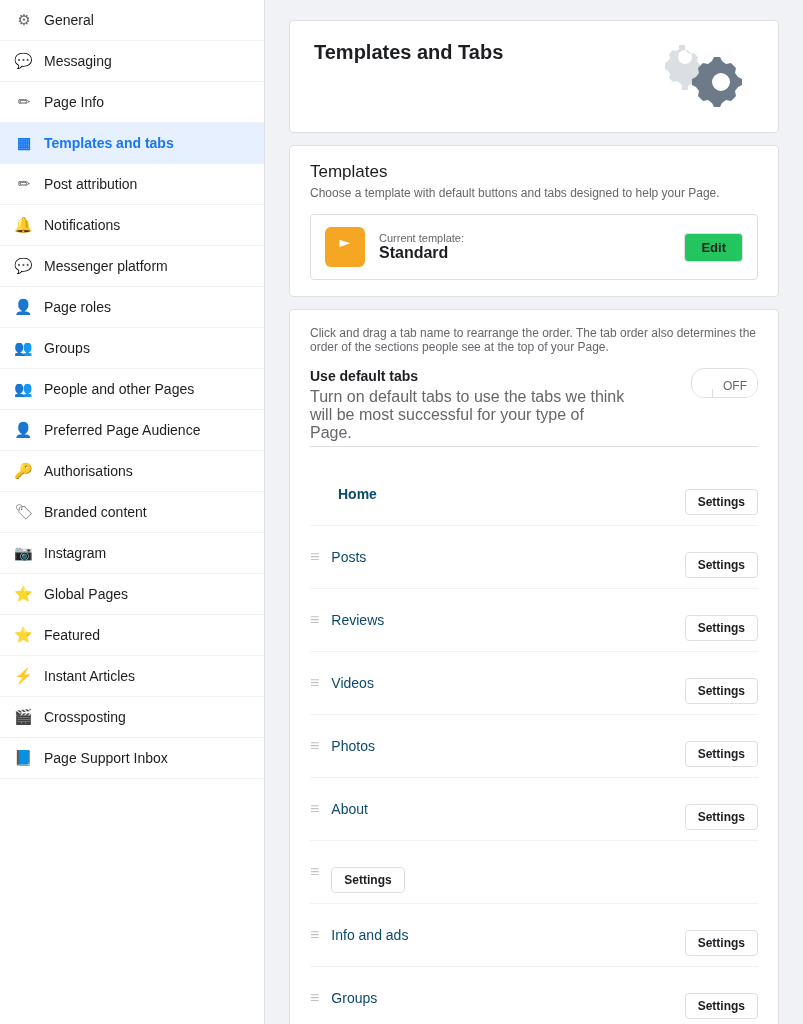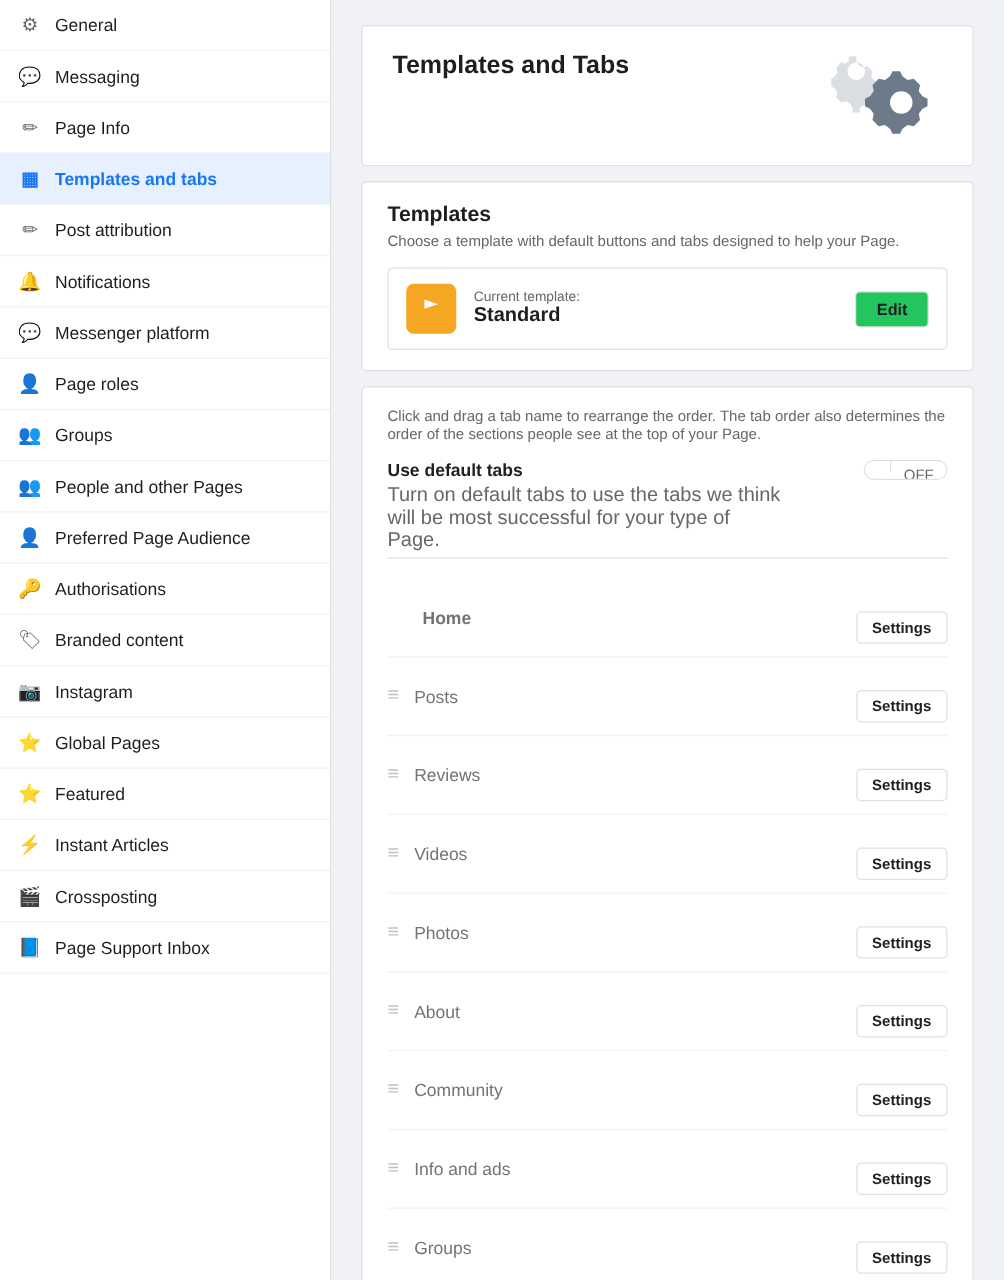--- a/index.html
+++ b/index.html
@@ -81,21 +81,21 @@
     
     .section {
       background: #fff;
       border: 1px solid #dddfe2;
       border-radius: 4px;
       margin-bottom: 12px;
       padding: 16px 20px;
     }
     .section-title {
       font-size: 17px;
-      font-weight: bold;
+      font-weight: normal;
       color: #1c1e21;
       margin-bottom: 4px;
     }
     .section-subtitle {
       font-size: 12px;
       color: #65676b;
       margin-bottom: 14px;
     }
 
     
@@ -160,25 +160,25 @@
       color: #1c1e21;
       margin-bottom: 4px;
     }
     .default-tabs-info .desc {
       font-size: 16px;
       color: #65676b;
       max-width: 320px;
     }
     .toggle {
       display: flex;
-      align-items: flex-start;
+      align-items: flex-end;
       border: 1px solid #dddfe2;
       border-radius: 13px;
       overflow: hidden;
-      height: 16px;
+      height: 30px;
     }
     .toggle-off {
       background: #fff;
       padding: 4px 10px;
       font-size: 12px;
       font-weight: 600;
       color: #1c1e21;
       border-right: 1px solid #dddfe2;
     }
     .toggle-label {
@@ -199,21 +199,21 @@
     .drag-handle {
       color: #bec3c9;
       font-size: 16px;
       margin-right: 12px;
       cursor: grab;
       flex-shrink: 0;
     }
     .tab-name {
       flex: 1;
       font-size: 14px;
-      color: #737373;
+      color: #0c4a6e;
     }
     .tab-home .tab-name { font-weight: 600; }
     .settings-btn {
       border: 1px solid #dddfe2;
       background: #fff;
       border-radius: 4px;
       padding: 5px 12px;
       font-size: 12px;
       font-weight: 600;
       color: #1c1e21;
@@ -407,21 +407,20 @@
           <span class="tab-name">Photos</span>
           <button class="settings-btn">Settings</button>
         </div>
         <div class="tab-row">
           <span class="drag-handle">≡</span>
           <span class="tab-name">About</span>
           <button class="settings-btn">Settings</button>
         </div>
         <div class="tab-row">
           <span class="drag-handle">≡</span>
-          <span class="tab-name">Community</span>
           <button class="settings-btn">Settings</button>
         </div>
         <div class="tab-row">
           <span class="drag-handle">≡</span>
           <span class="tab-name">Info and ads</span>
           <button class="settings-btn">Settings</button>
         </div>
         <div class="tab-row">
           <span class="drag-handle">≡</span>
           <span class="tab-name">Groups</span>

